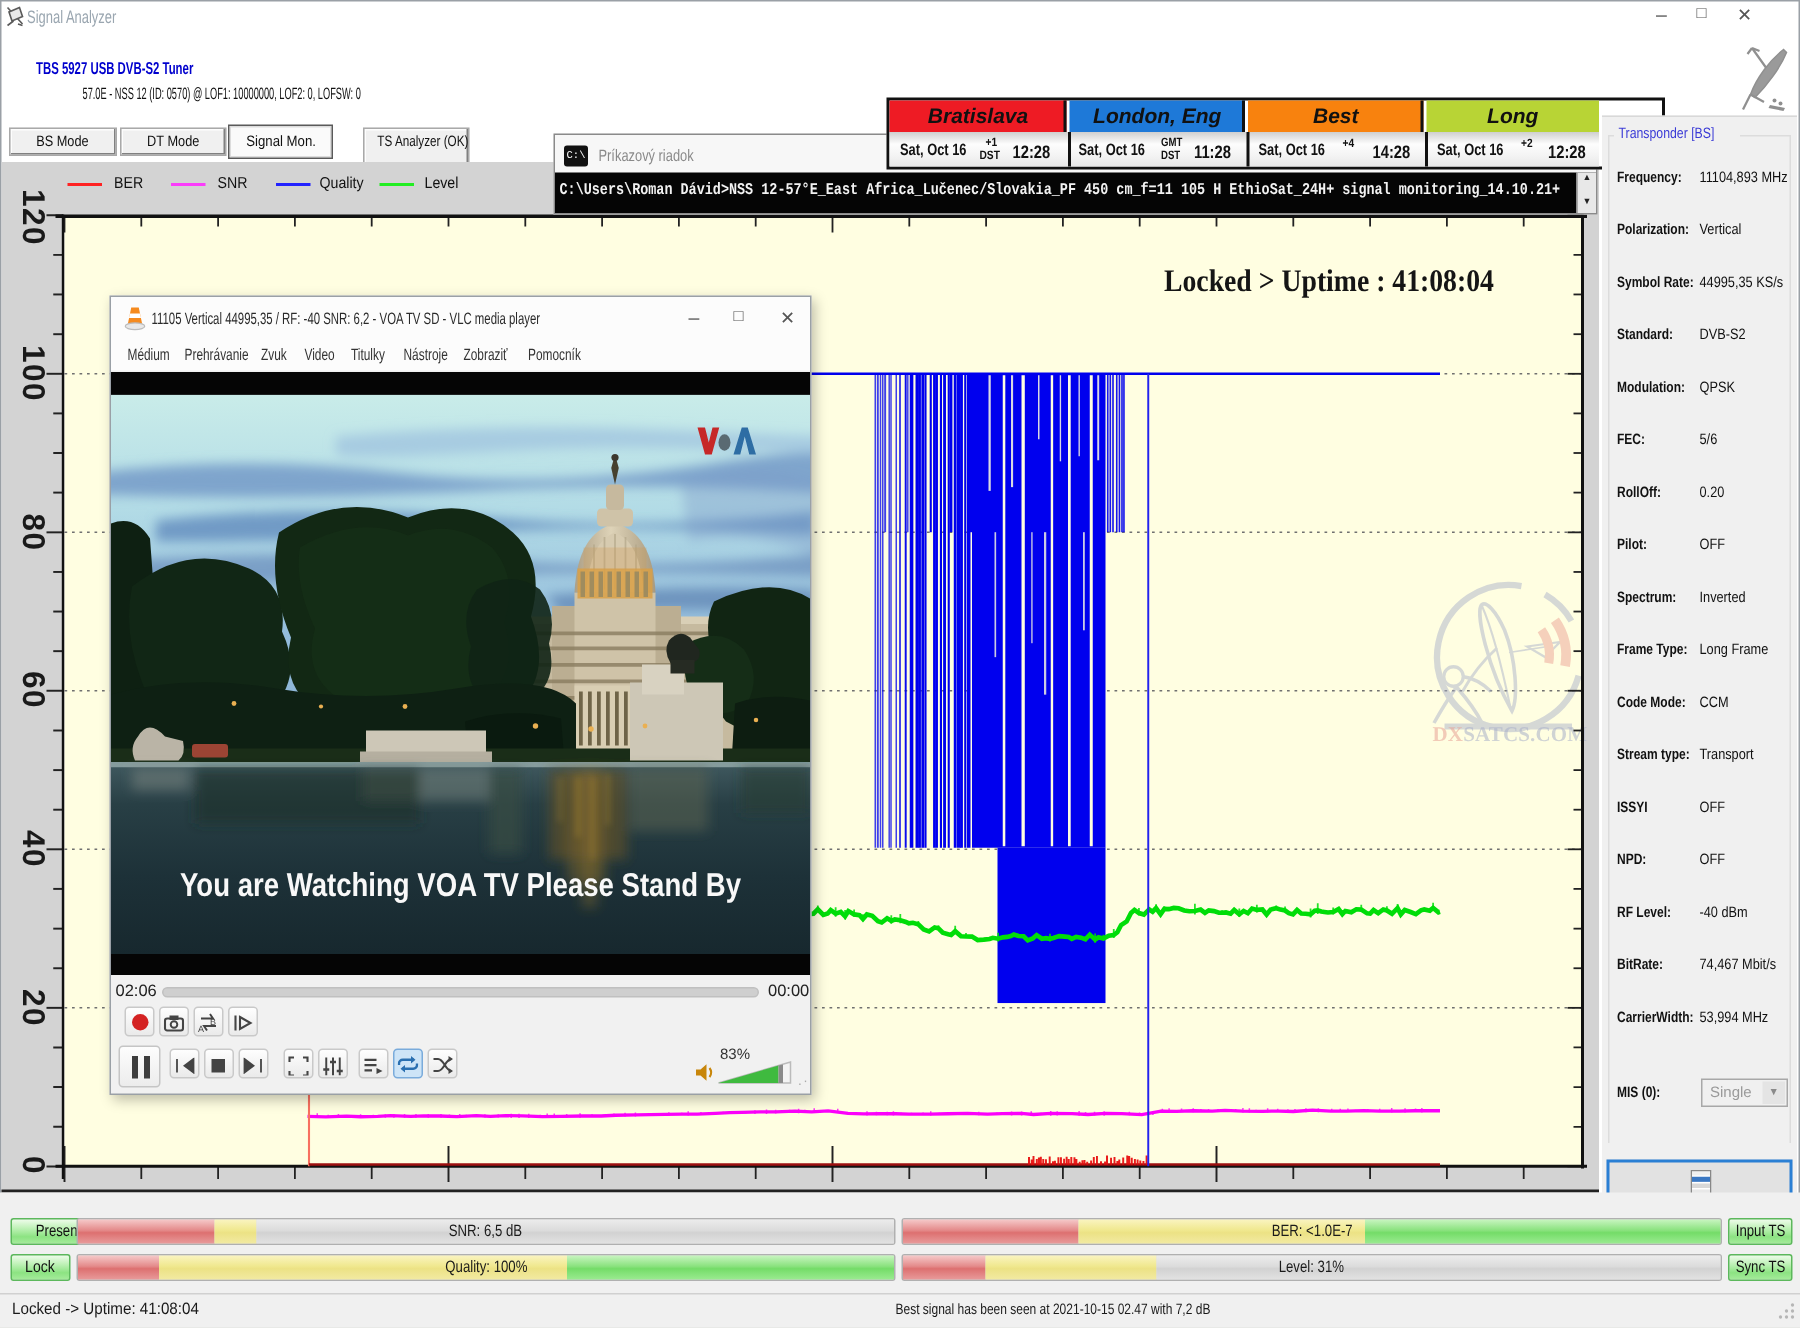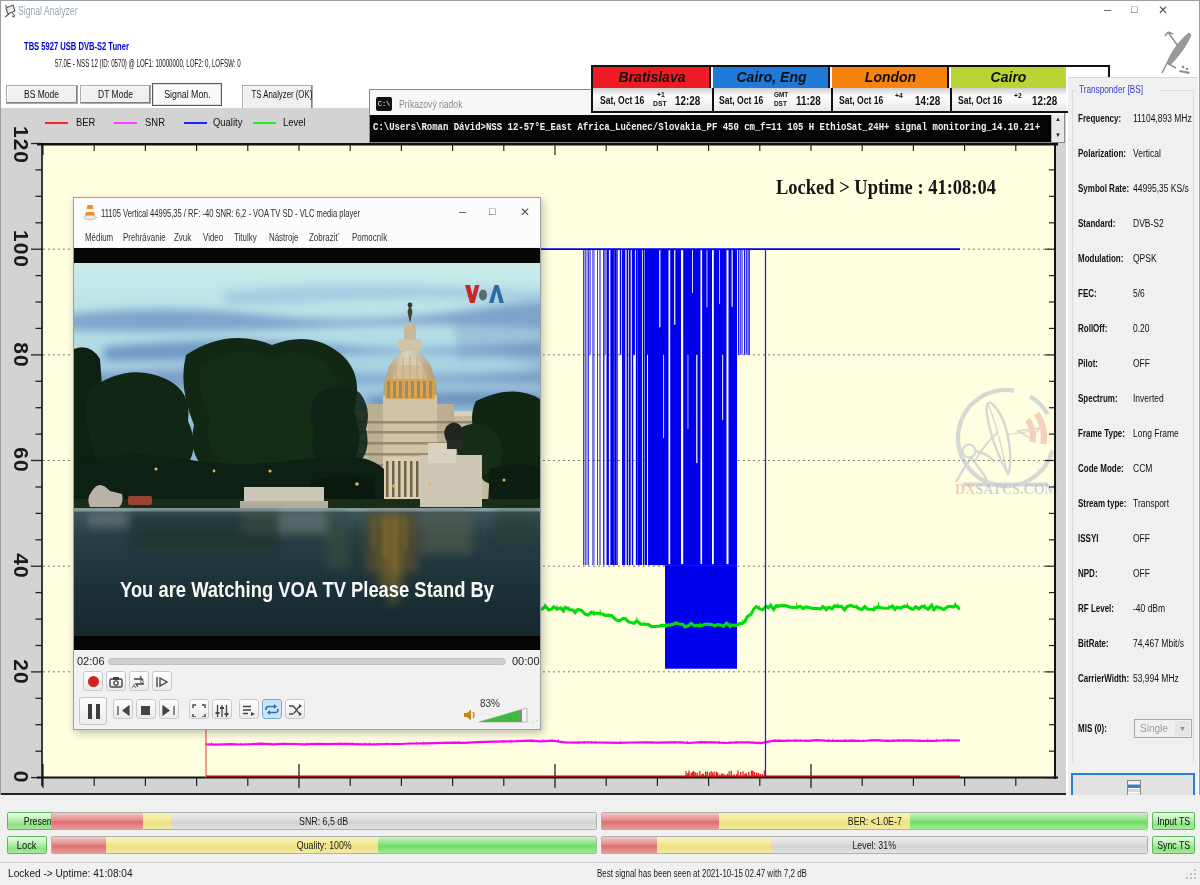--- a/index.html
+++ b/index.html
@@ -272,23 +272,23 @@
   <div class="abs" style="left:3px;top:31px;font-family:'Liberation Mono',monospace;font-size:11px;font-weight:bold;color:#f2f2f2"><span class="sx" style="transform:scaleX(0.815)">C:\Users\Roman Dávid&gt;NSS 12-57°E_East Africa_Lučenec/Slovakia_PF 450 cm_f=11 105 H EthioSat_24H+ signal monitoring_14.10.21+</span></div>
   <div class="abs" style="left:681px;top:25px;width:13px;height:27px;background:#e8e8e8;border-left:1px solid #aaa;font-size:6px;color:#222;text-align:center;line-height:8px">▲<br>&nbsp;<br>▼</div>
 </div>
 
 <div class="abs" style="left:591px;top:65px;width:519px;height:48px;border:2px solid #111;background:#fff">
   <div class="abs" style="left:0;top:0;width:118px;height:21px;background:#ee1b24;border-right:2px solid #111"></div>
   <div class="abs" style="left:120px;top:0;width:117px;height:21px;background:#1e79d8;border-right:2px solid #111"></div>
   <div class="abs" style="left:239px;top:0;width:117px;height:21px;background:#f8820e;border-right:2px solid #111"></div>
   <div class="abs" style="left:358px;top:0;width:115px;height:21px;background:#b8d435"></div>
   <div class="abs" style="left:0;top:0;width:118px;height:21px;text-align:center;font-size:14px;font-weight:bold;font-style:italic;color:#111;line-height:20px">Bratislava</div>
-  <div class="abs" style="left:120px;top:0;width:117px;height:21px;text-align:center;font-size:14px;font-weight:bold;font-style:italic;color:#111;line-height:20px">Cairo, Eng</div>
-  <div class="abs" style="left:239px;top:0;width:117px;height:21px;text-align:center;font-size:14px;font-weight:bold;font-style:italic;color:#111;line-height:20px">London</div>
-  <div class="abs" style="left:358px;top:0;width:115px;height:21px;text-align:center;font-size:14px;font-weight:bold;font-style:italic;color:#111;line-height:20px">Cairo</div>
+  <div class="abs" style="left:120px;top:0;width:117px;height:21px;text-align:center;font-size:14px;font-weight:bold;font-style:italic;color:#111;line-height:20px">London, Eng</div>
+  <div class="abs" style="left:239px;top:0;width:117px;height:21px;text-align:center;font-size:14px;font-weight:bold;font-style:italic;color:#111;line-height:20px">Best</div>
+  <div class="abs" style="left:358px;top:0;width:115px;height:21px;text-align:center;font-size:14px;font-weight:bold;font-style:italic;color:#111;line-height:20px">Long</div>
   <div class="abs" style="left:0;top:21px;width:473px;height:23px;background:linear-gradient(180deg,#cfcfcf 0,#fdfdfd 35%,#f3f3f3 70%,#e7e7e7 100%)"></div>
   <div class="abs" style="left:119px;top:21px;width:2px;height:23px;background:#111"></div>
   <div class="abs" style="left:238px;top:21px;width:2px;height:23px;background:#111"></div>
   <div class="abs" style="left:357px;top:21px;width:2px;height:23px;background:#111"></div>
 
   <div class="abs" style="left:7px;top:27px;font-size:11px;font-weight:bold;color:#111"><span class="sx" style="transform:scaleX(0.78)">Sat, Oct 16</span></div>
   <div class="abs" style="left:64px;top:23px;font-size:8px;font-weight:bold;color:#111;transform:scaleX(0.85);transform-origin:0 0">+1</div>
   <div class="abs" style="left:60px;top:32px;font-size:8px;font-weight:bold;color:#111;transform:scaleX(0.85);transform-origin:0 0">DST</div>
   <div class="abs" style="left:82px;top:26.5px;font-size:12px;font-weight:bold;color:#111"><span class="sx" style="transform:scaleX(0.82)">12:28</span></div>
   <div class="abs" style="left:126px;top:27px;font-size:11px;font-weight:bold;color:#111"><span class="sx" style="transform:scaleX(0.78)">Sat, Oct 16</span></div>

